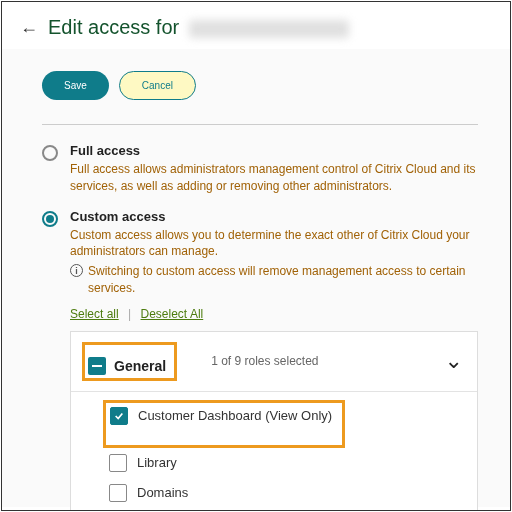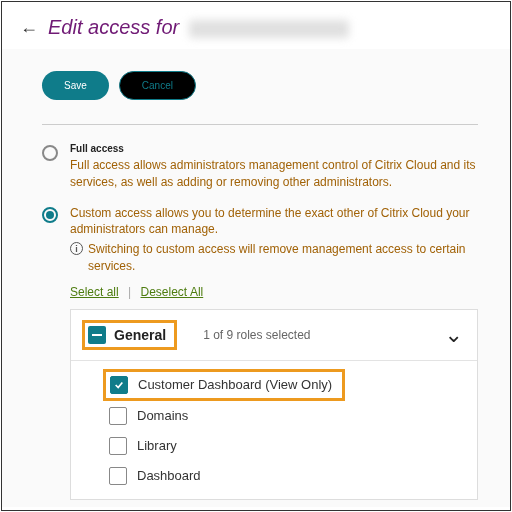--- a/index.html
+++ b/index.html
@@ -28,22 +28,21 @@
     }
     .back-arrow {
       font-size: 18px;
       color: #333;
       margin-right: 10px;
       cursor: pointer;
     }
     .header-title {
       font-size: 20px;
       font-weight: 400;
-      color: #701a75;
-      font-style: italic;
+      color: #14532d;
     }
     .redacted {
       display: inline-block;
       width: 160px;
       height: 18px;
       background: #e0e0e0;
       filter: blur(4px);
       border-radius: 3px;
       vertical-align: middle;
       margin-left: 4px;
@@ -63,21 +62,21 @@
       padding: 8px 22px;
       font-size: 10px;
       cursor: pointer;
       border: none;
     }
     .btn-primary {
       background: #0f7c8a;
       color: #fff;
     }
     .btn-secondary {
-      background: #000000;
+      background: #fef9c3;
       color: #0f7c8a;
       border: 1.5px solid #0f7c8a;
     }
     .divider {
       border: none;
       border-top: 1px solid #ccc;
       margin-bottom: 18px;
     }
     .radio-block {
       display: flex;
@@ -100,21 +99,21 @@
       content: '';
       position: absolute;
       width: 8px;
       height: 8px;
       border-radius: 50%;
       background: #0f7c8a;
       top: 2px;
       left: 2px;
     }
     .radio-label {
-      font-size: 10px;
+      font-size: 13px;
       font-weight: 600;
       color: #222;
       margin-bottom: 3px;
     }
     .radio-desc {
       font-size: 12px;
       color: #a16207;
       line-height: 1.4;
     }
     .info-line {
@@ -181,47 +180,47 @@
       background: #fff;
     }
     .acc-title {
       font-size: 14px;
       font-weight: 600;
       color: #222;
     }
     .acc-count {
       font-size: 12px;
       color: #666;
-      margin-left: 16px;
+      margin-left: 24px;
     }
     .chevron {
       margin-left: auto;
       font-size: 22px;
       color: #222;
     }
     .hl-orange-group {
       border: 3px solid #ed9a1f;
-      padding: 3px 8px 3px 3px;
+      padding: 12px 8px 3px 3px;
       display: flex;
       align-items: center;
       gap: 8px;
       margin-left: -3px;
     }
     .acc-body {
       padding: 8px 14px 8px 38px;
     }
     .acc-item {
       display: flex;
       align-items: center;
       gap: 10px;
       padding: 6px 0;
     }
     .hl-orange-row {
       border: 3px solid #ed9a1f;
-      padding: 4px 10px 4px 4px;
+      padding: 4px 10px 20px 4px;
       margin-left: -6px;
       width: fit-content;
     }
     .chk {
       width: 18px;
       height: 18px;
       border: 1.5px solid #888;
       border-radius: 2px;
       flex-shrink: 0;
       display: flex;
@@ -265,20 +264,21 @@
       <div class="radio-outer"></div>
       <div>
         <div class="radio-label">Full access</div>
         <div class="radio-desc">Full access allows administrators management control of Citrix Cloud and its services, as well as adding or removing other administrators.</div>
       </div>
     </div>
 
     <div class="radio-block">
       <div class="radio-outer selected"></div>
       <div style="flex:1;">
+        <div class="radio-label">Custom access</div>
         <div class="radio-desc">Custom access allows you to determine the exact other of Citrix Cloud your administrators can manage.</div>
         <div class="info-line">
           <span class="info-icon">i</span>
           <span class="radio-desc">Switching to custom access will remove management access to certain services.</span>
         </div>
         <div class="link-row">
           <span class="link">Select all</span>
           <span class="link-sep">|</span>
           <span class="link">Deselect All</span>
         </div>
@@ -296,25 +296,25 @@
             <div class="acc-item hl-orange-row">
               <div class="chk checked">
                 <svg class="checkmark" viewBox="0 0 12 12">
                     <path d="M2 6 L5 9 L10 3" stroke="#fff" stroke-width="2" fill="none"></path>
                   </svg>
               </div>
               <span class="item-label">Customer Dashboard (View Only)</span>
             </div>
             <div class="acc-item">
               <div class="chk"></div>
-              <span class="item-label">Domains</span>
+              <span class="item-label">Library</span>
             </div>
             <div class="acc-item">
               <div class="chk"></div>
-              <span class="item-label">Library</span>
+              <span class="item-label">Domains</span>
             </div>
             <div class="acc-item">
               <div class="chk"></div>
               <span class="item-label">Dashboard</span>
             </div>
           </div>
         </div>
 
       </div>
     </div>

